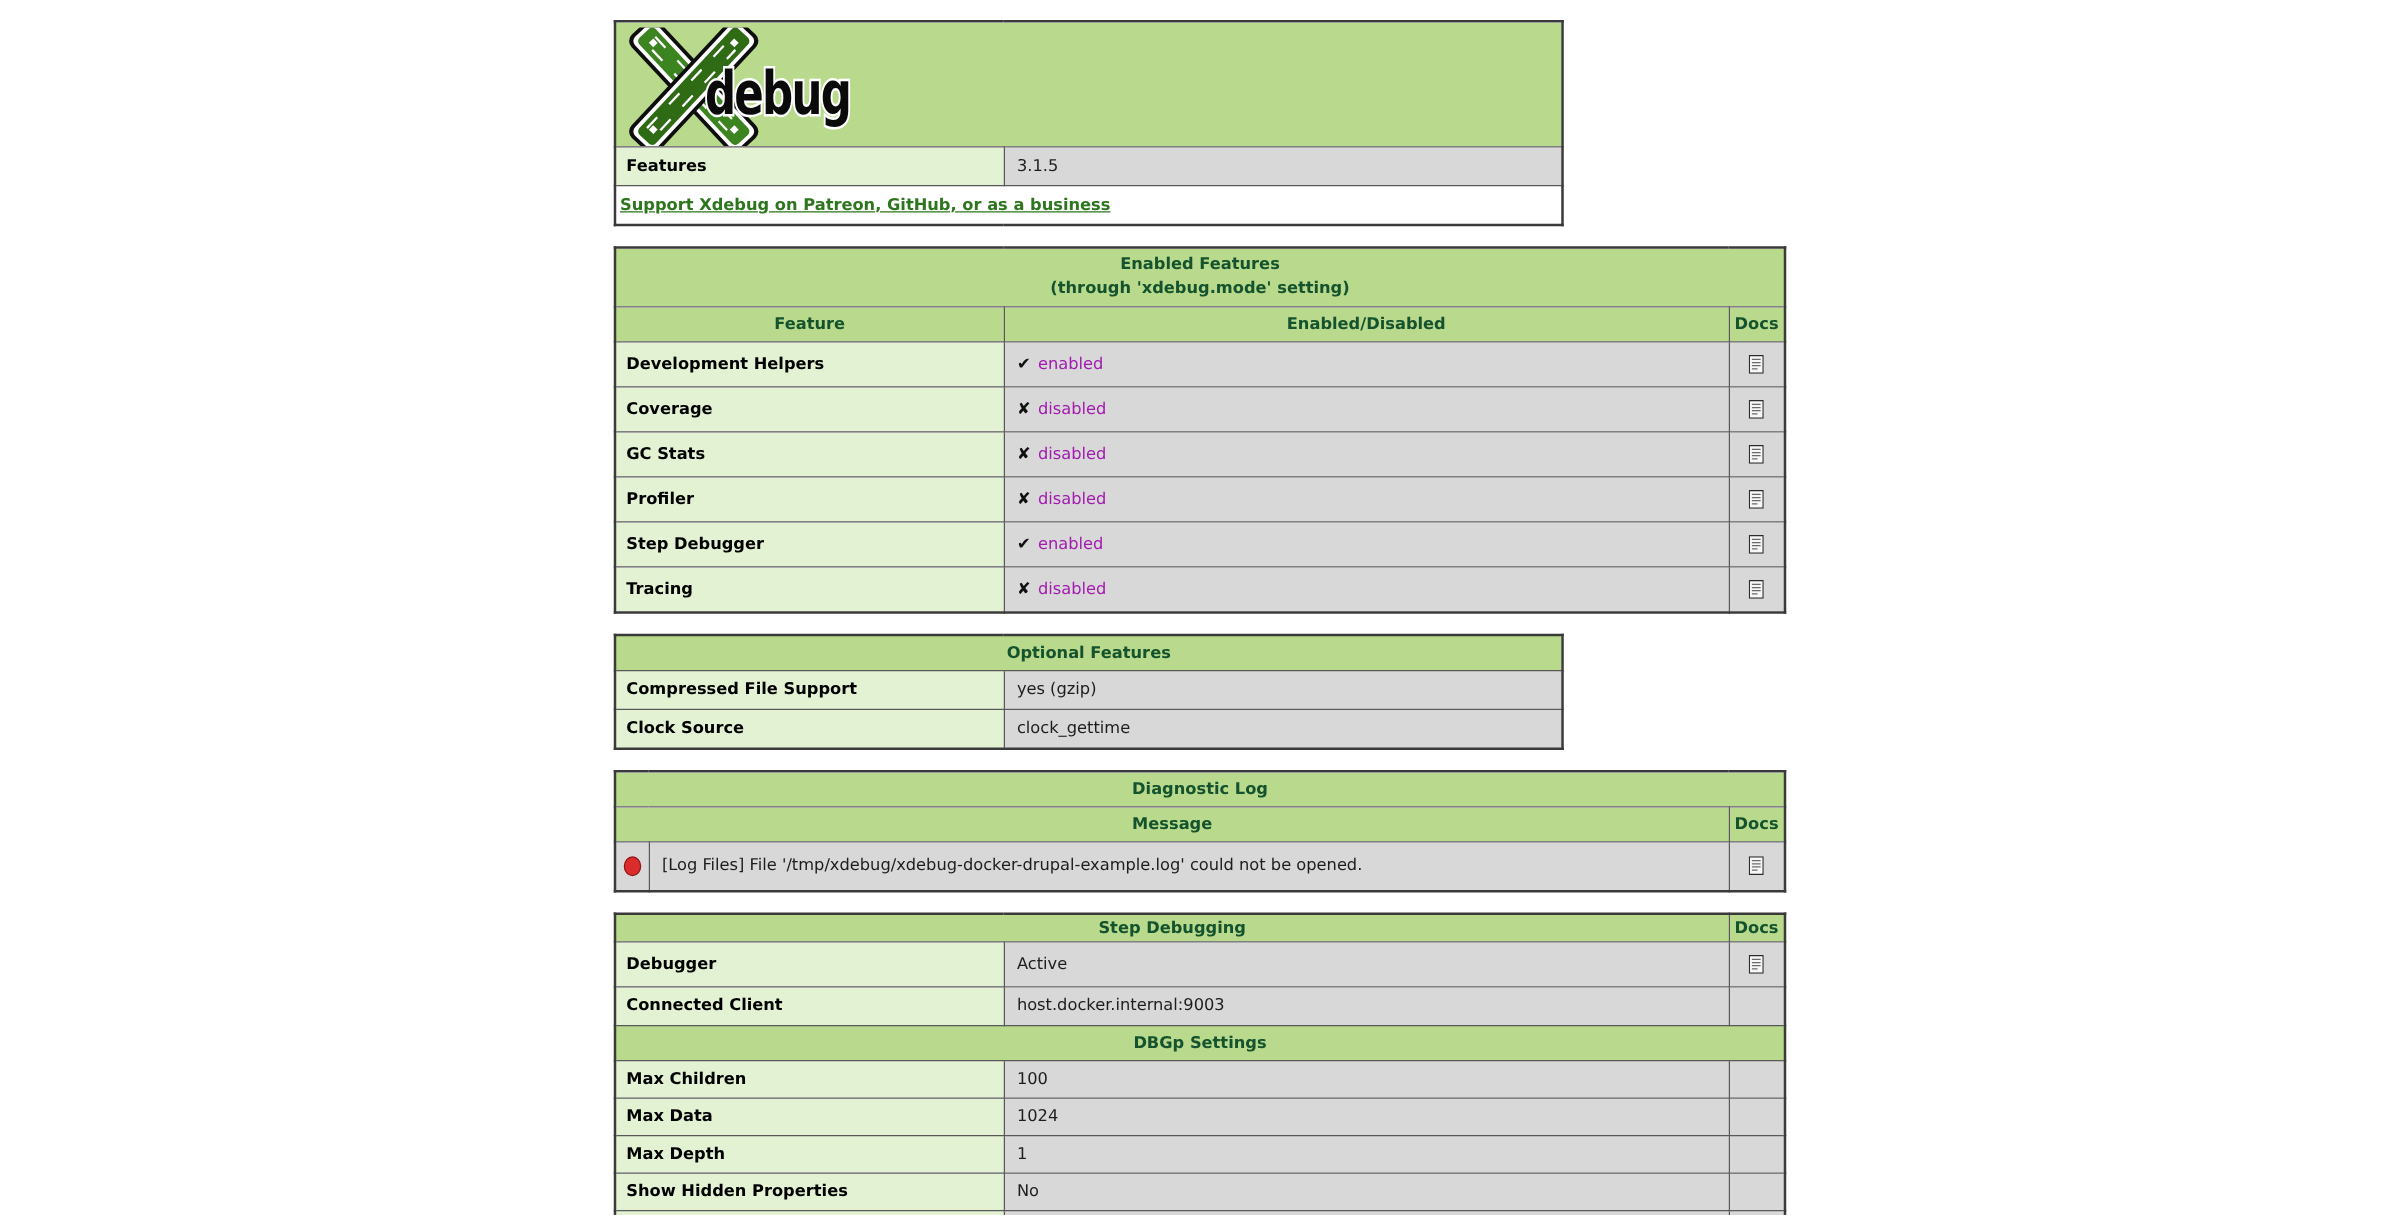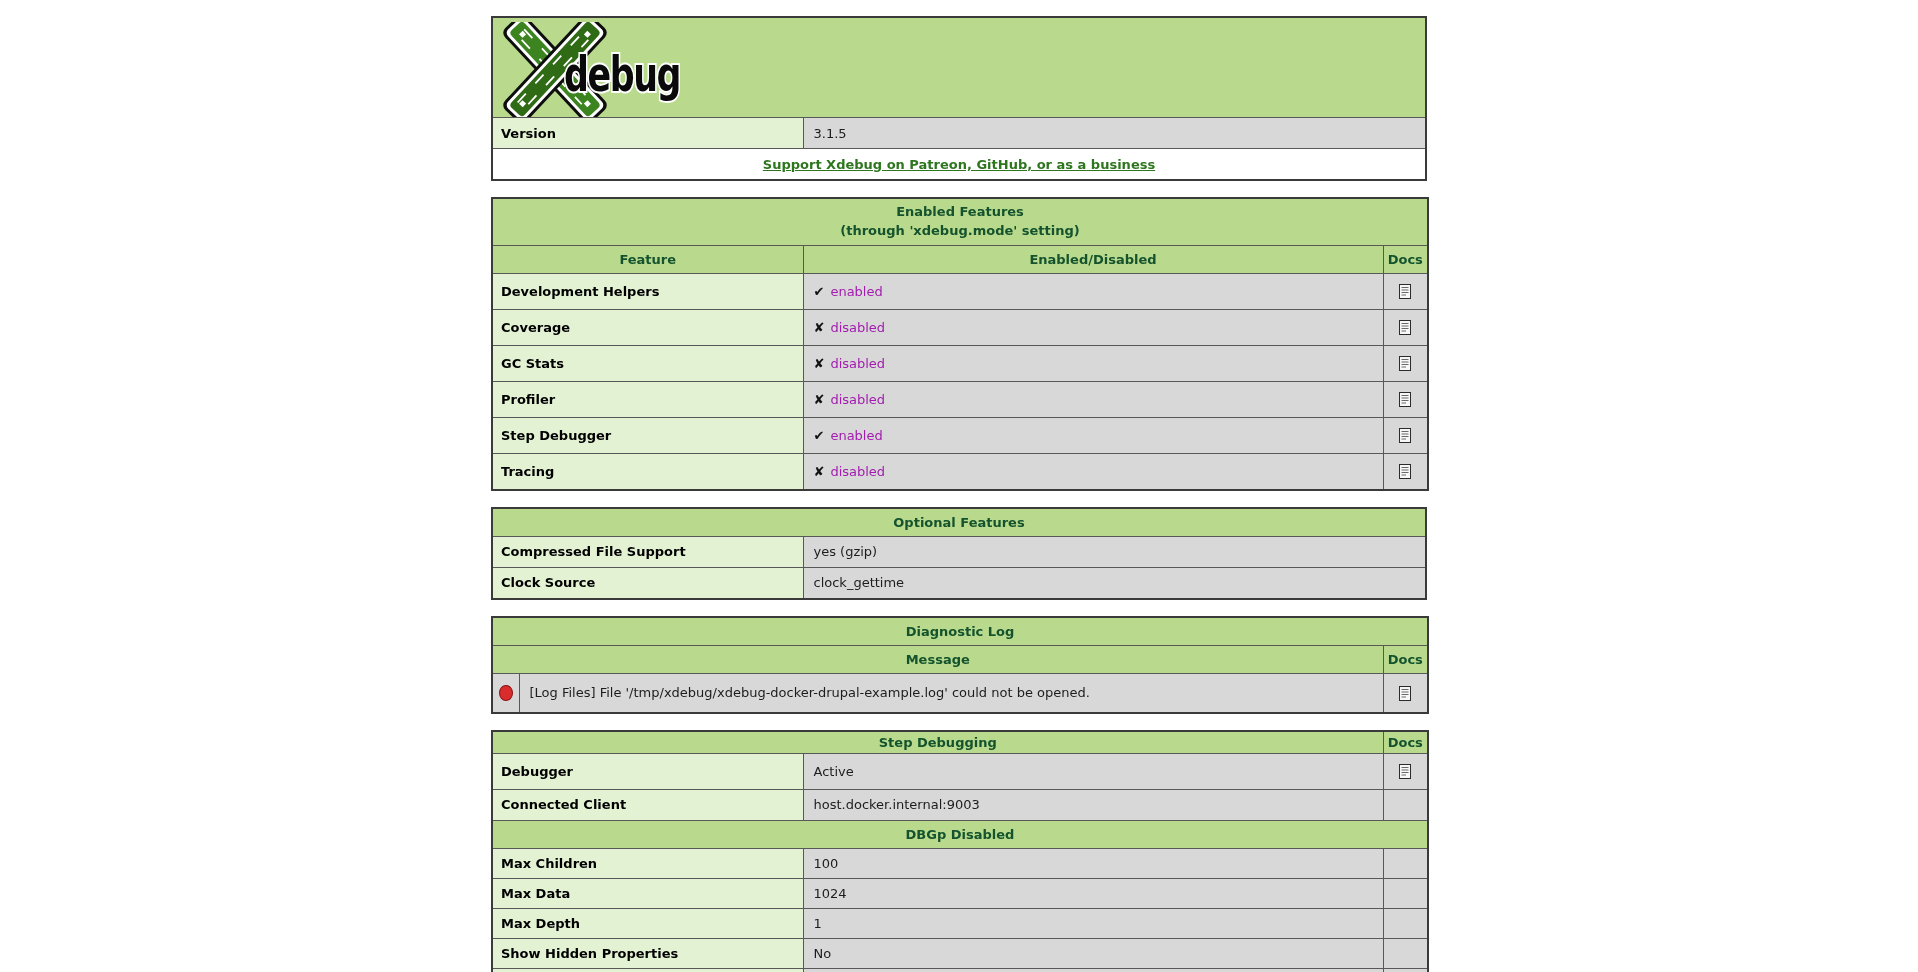--- a/index.html
+++ b/index.html
@@ -5,33 +5,33 @@
   html, body { margin:0; padding:0; }
   body {
     width:1918px; height:972px; overflow:hidden;
     background:#ffffff;
     font-family:"DejaVu Sans","Liberation Sans",sans-serif;
     font-size:13px; color:#1d1d1d;
   }
   .page { width:936px; margin:0 auto; padding-top:16px; }
 
   table.tbl {
-    width:936px; table-layout:fixed; border-collapse:collapse;
+    width:760px; table-layout:fixed; border-collapse:collapse;
     margin:0 0 16px 0; border:2px solid #3a3a3a;
     font-size:13px;
   }
   table.tbl th, table.tbl td { border:1.5px solid #585858; vertical-align:middle; overflow:hidden; white-space:nowrap; }
 
   th.label {
     background:#e4f2d4; color:#000; font-weight:bold;
     text-align:left; padding:3px 8px;
   }
   td.v { background:#d8d8d8; color:#1d1d1d; padding:3px 10px; text-align:left; }
   .h   { background:#b9da8d; color:#14532d; font-weight:bold; text-align:center; padding:3px 4px; }
-  td.white-row { background:#ffffff; text-align:center; padding:3px; }
+  td.white-row { background:#ffffff; padding:3px; }
 
   .title-2line { line-height:1.45; padding:4px; }
   .row30 th, .row30 td { height:29px; }
   .row24 th, .row24 td { height:23px; }
   .row25 th, .row25 td { height:24px; }
   .hdr22 { height:21px; }
   .msg-row td { height:32px; }
 
   .logo-cell { background:#b9da8d; height:95px; padding:0; text-align:left; vertical-align:top; }
   .logo-cell svg { margin:4px 0 0 5px; display:block; }
@@ -87,21 +87,21 @@
             <line x1="-50" y1="-4.5" x2="50" y2="-4.5" stroke="#ffffff" stroke-width="1.8" stroke-dasharray="12 14"></line>
             <line x1="-44" y1="4.5" x2="44" y2="4.5" stroke="#ffffff" stroke-width="1.8" stroke-dasharray="12 14"></line>
             <rect x="-50" y="-2.5" width="5" height="5" fill="#ffffff"></rect>
             <rect x="45" y="-2.5" width="5" height="5" fill="#ffffff"></rect>
           </g>
           <text x="66" y="69" font-size="48" font-weight="bold" letter-spacing="-2" textLength="116" lengthAdjust="spacingAndGlyphs" fill="#0a0a0a" stroke="#ffffff" stroke-width="4" paint-order="stroke">debug</text>
         </svg>
       </td>
     </tr>
     <tr class="row25">
-      <th class="label">Version</th>
+      <th class="label">Features</th>
       <td class="v">3.1.5</td>
     </tr>
     <tr class="row25">
       <td colspan="2" class="white-row">
         <a class="support-link">Support Xdebug on Patreon, GitHub, or as a business</a>
       </td>
     </tr>
   </tbody>
     </table>
 
@@ -262,21 +262,21 @@
               <line x1="2.5" y1="8.5" x2="9.5" y2="8.5" stroke="#6a6a6a"></line>
               <line x1="2.5" y1="11" x2="7" y2="11" stroke="#6a6a6a"></line>
             </svg></td>
     </tr>
     <tr class="row25">
       <th class="label">Connected Client</th>
       <td class="v">host.docker.internal:9003</td>
       <td class="docs-cell"></td>
     </tr>
     <tr>
-          <td colspan="3" class="h hdr22">DBGp Disabled</td>
+          <td colspan="3" class="h hdr22">DBGp Settings</td>
         </tr>
 
     <tr class="row24">
       <th class="label">Max Children</th>
       <td class="v">100</td>
       <td class="docs-cell"></td>
     </tr>
     <tr class="row24">
       <th class="label">Max Data</th>
       <td class="v">1024</td>

